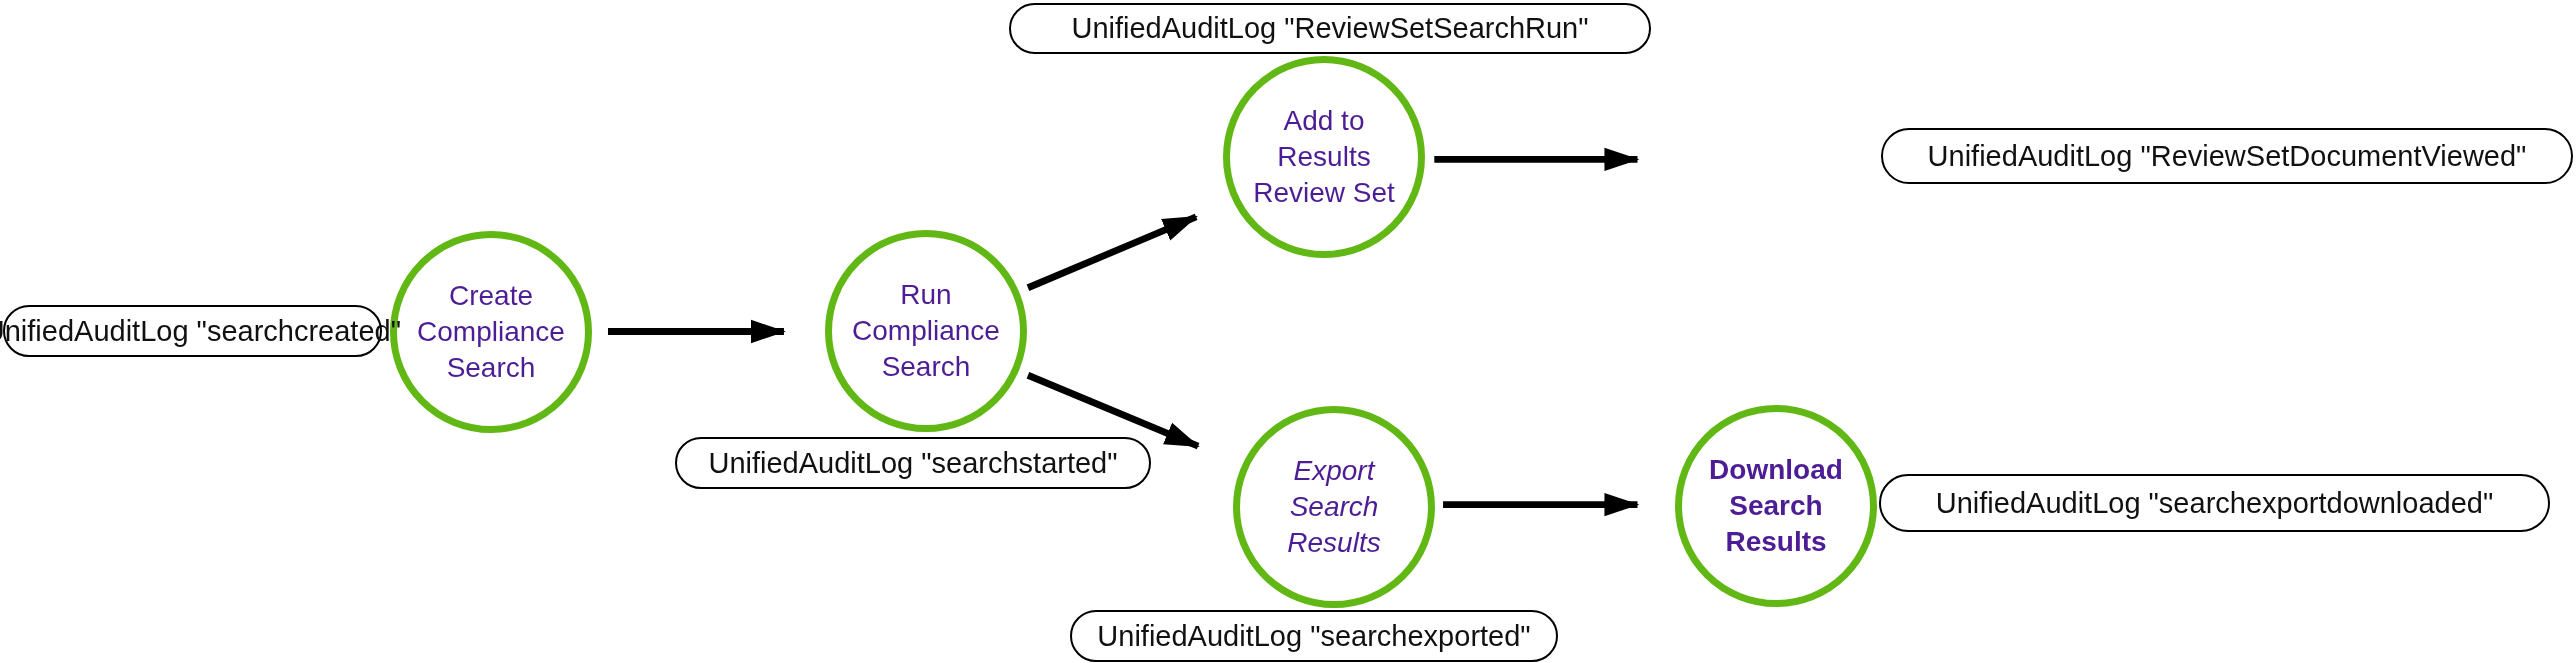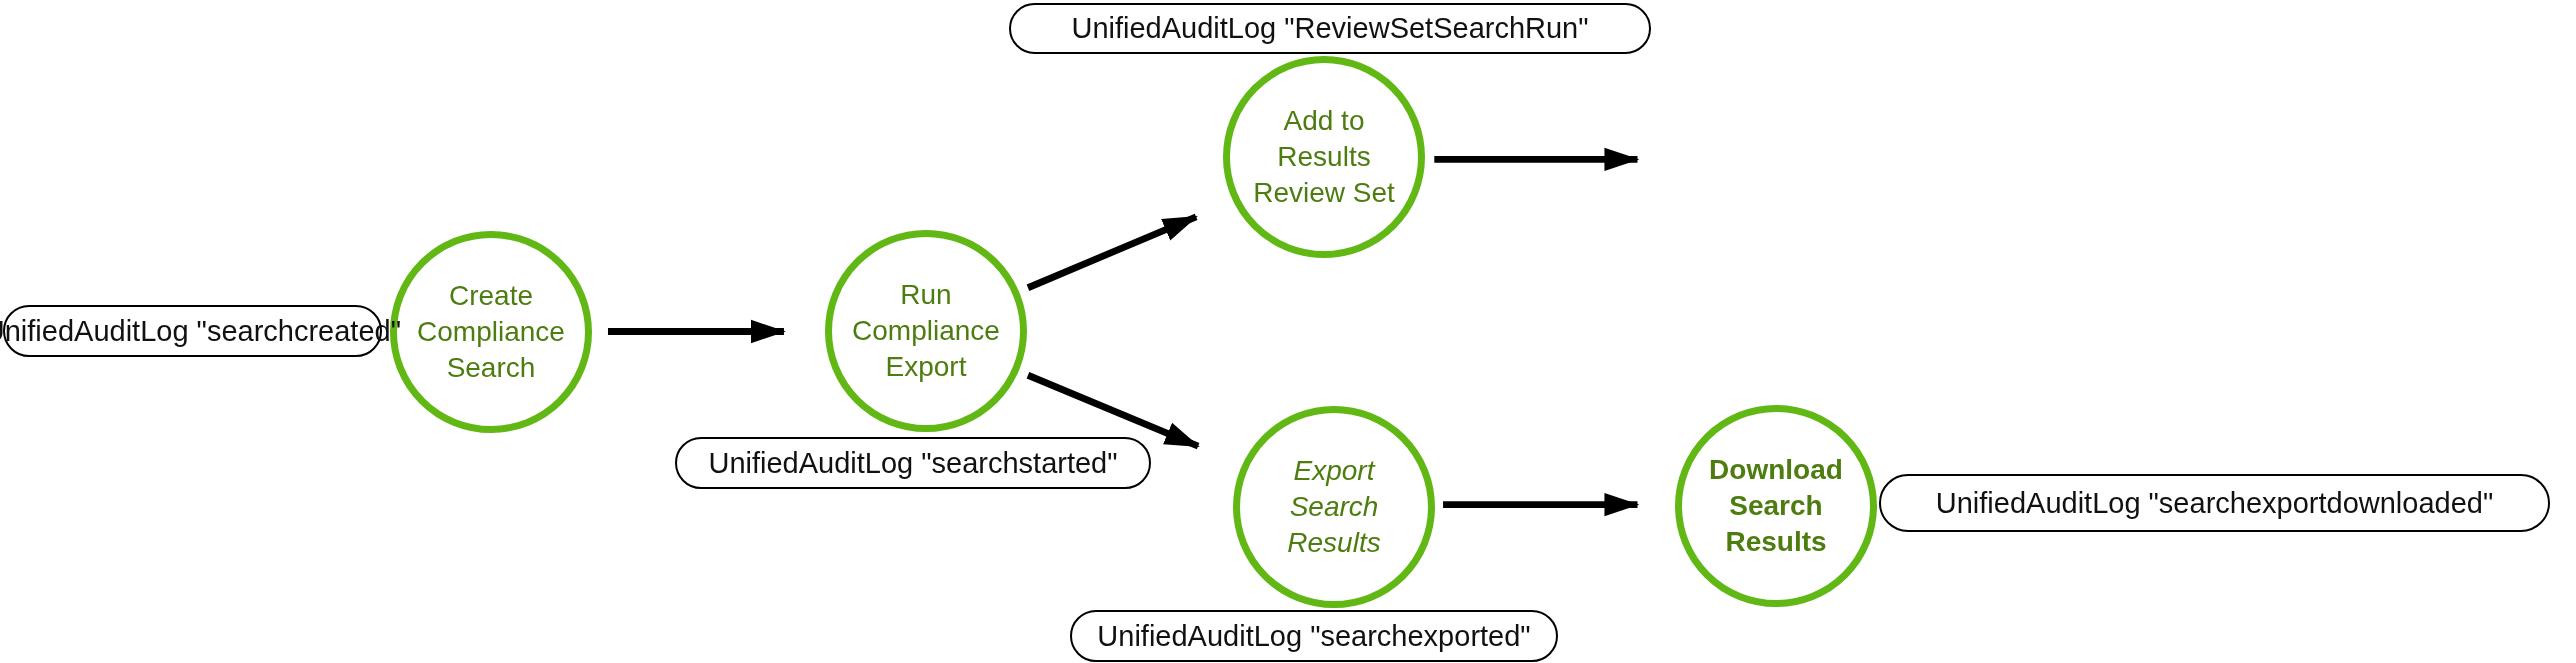--- a/index.html
+++ b/index.html
@@ -34,21 +34,21 @@
     background: #ffffff;
     display: flex;
     align-items: center;
     justify-content: center;
     text-align: center;
   }
   .node .node-label {
     white-space: pre-line;
     font-size: 28px;
     line-height: 36px;
-    color: #4d7c0f;
+    color: #4c1d95;
   }
   .pill {
     position: absolute;
     box-sizing: border-box;
     border: 2.9px solid #000000;
     border-radius: 31px;
     background: #ffffff;
     display: flex;
     align-items: center;
     justify-content: center;
@@ -94,21 +94,21 @@
   </svg>
 
   <div class="node node-create">
     <span class="node-label">Create
 Compliance
 Search</span>
   </div>
   <div class="node node-run">
     <span class="node-label">Run
 Compliance
-Export</span>
+Search</span>
   </div>
   <div class="node node-add">
     <span class="node-label">Add to
 Results
 Review Set</span>
   </div>
   <div class="node node-export">
     <span class="node-label">Export
 Search
 Results</span>
@@ -121,20 +121,23 @@
 
   <div class="pill pill-searchcreated">
     <span class="pill-label">UnifiedAuditLog "searchcreated"</span>
   </div>
   <div class="pill pill-searchstarted">
     <span class="pill-label">UnifiedAuditLog "searchstarted"</span>
   </div>
   <div class="pill pill-reviewsetsearchrun">
     <span class="pill-label">UnifiedAuditLog "ReviewSetSearchRun"</span>
   </div>
+  <div class="pill pill-reviewsetdocviewed">
+    <span class="pill-label">UnifiedAuditLog "ReviewSetDocumentViewed"</span>
+  </div>
   <div class="pill pill-searchexported">
     <span class="pill-label">UnifiedAuditLog "searchexported"</span>
   </div>
   <div class="pill pill-searchexportdl">
     <span class="pill-label">UnifiedAuditLog "searchexportdownloaded"</span>
   </div>
 
 </div>
 
 

